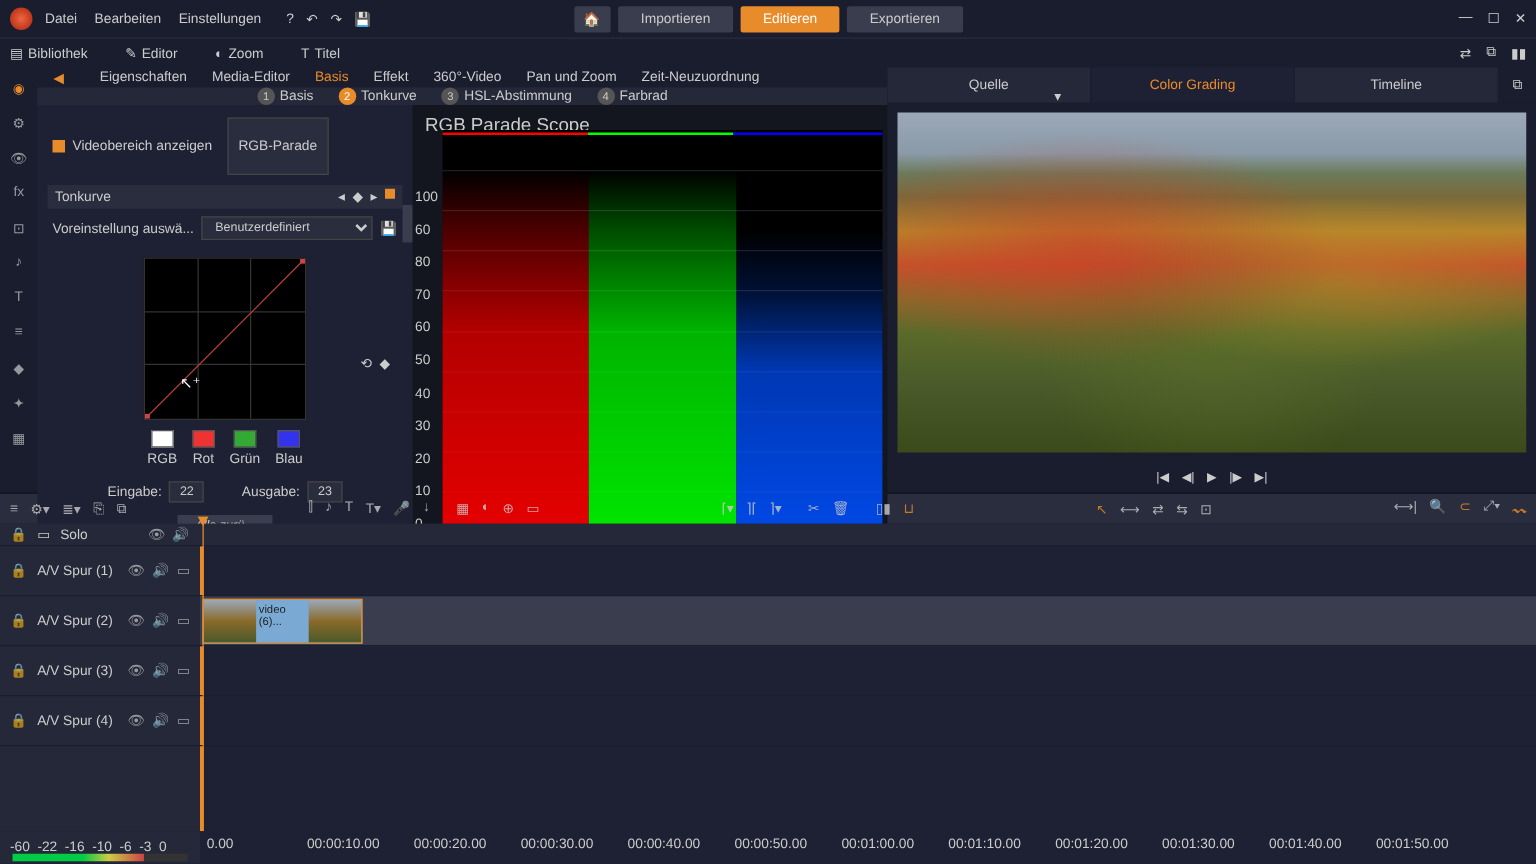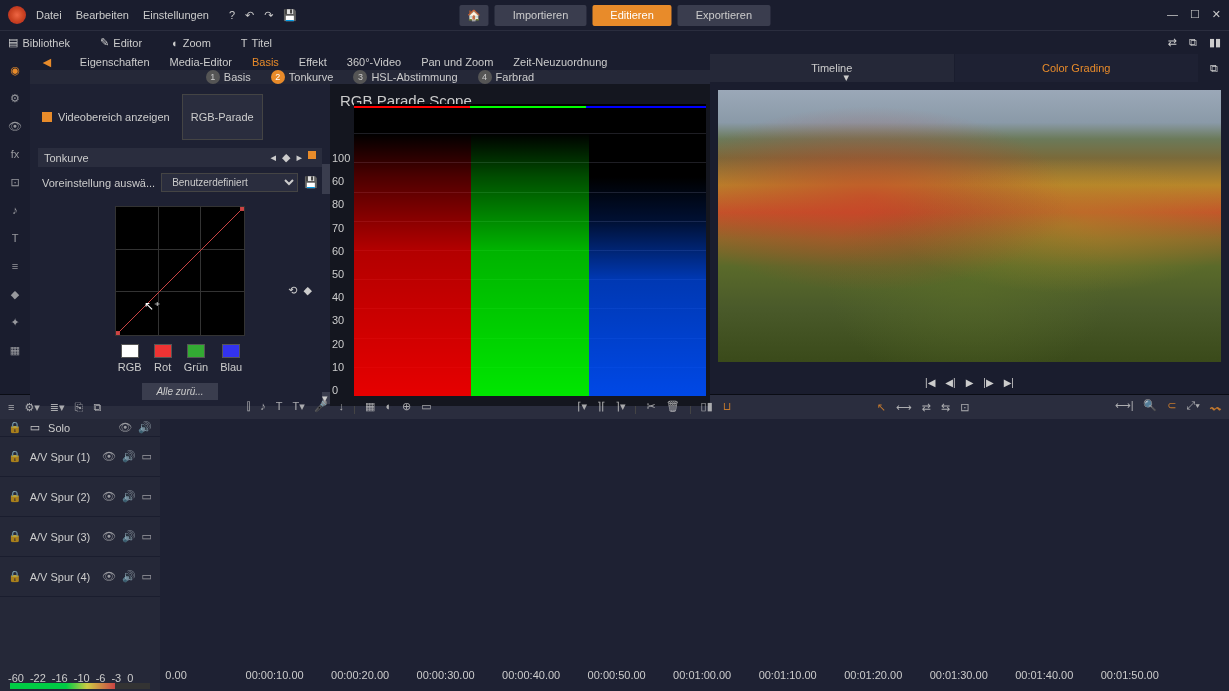--- a/index.html
+++ b/index.html
@@ -262,20 +262,30 @@
             </div>
           <div class="swatch">
               <div class="box" style="background:#3a3"></div>
               <span>Grün</span>
             </div>
           <div class="swatch">
               <div class="box" style="background:#33e"></div>
               <span>Blau</span>
             </div>
         </div>
+        <div class="io-row">
+          <div class="field">
+              <span>Eingabe:</span>
+              <input value="22" style="">
+            </div>
+          <div class="field">
+              <span>Ausgabe:</span>
+              <input value="23" style="">
+            </div>
+        </div>
         <div class="reset-btn">
             <button>Alle zurü...</button>
           </div>
         <div class="scroll-handle" style="top:80px;height:30px"></div>
         <div class="scroll-handle" style="bottom:2px;height:12px">▾</div>
       </div>
 
       <div class="scope-side">
         <div class="scope-title">RGB Parade Scope</div>
         <div class="scope-area">
@@ -307,22 +317,23 @@
             <div class="scope-ch scope-g"></div>
             <div class="scope-ch scope-b"></div>
           </div>
         </div>
       </div>
     </div>
   </div>
 
   <div class="preview">
     <div class="preview-tabs">
+      <div class="ptab">Quelle</div>
+      <div class="ptab active">Color Grading</div>
       <div class="ptab">Timeline</div>
-      <div class="ptab active">Color Grading</div>
       <div class="popout">⧉</div>
     </div>
     <div class="preview-img"></div>
     <div class="preview-ctrl">
       <span>|◀</span>
       <span>◀|</span>
       <span>▶</span>
       <span>|▶</span>
       <span>▶|</span>
     </div>
@@ -423,20 +434,35 @@
       <div class="track-head">
           <span class="lock">🔒</span>
           <span class="name">A/V Spur (4)</span>
           <div class="icons">
             <span>👁</span>
             <span>🔊</span>
             <span>▭</span>
           </div>
         </div>
     </div>
+    <div class="tl-tracks-body">
+      <div class="orange-edge"></div>
+      <div class="track-row short"></div>
+      <div class="track-row"></div>
+      <div class="track-row selected">
+        <div class="clip">
+          <div class="thumb"></div>
+          <div class="label">video (6)...</div>
+          <div class="thumb"></div>
+        </div>
+      </div>
+      <div class="track-row"></div>
+      <div class="track-row"></div>
+      <div class="playhead"></div>
+    </div>
   </div>
 
   <div class="tl-ruler">
     <div class="head">
       <span>-60</span>
         <span>-22</span>
         <span>-16</span>
         <span>-10</span>
         <span>-6</span>
         <span>-3</span>

